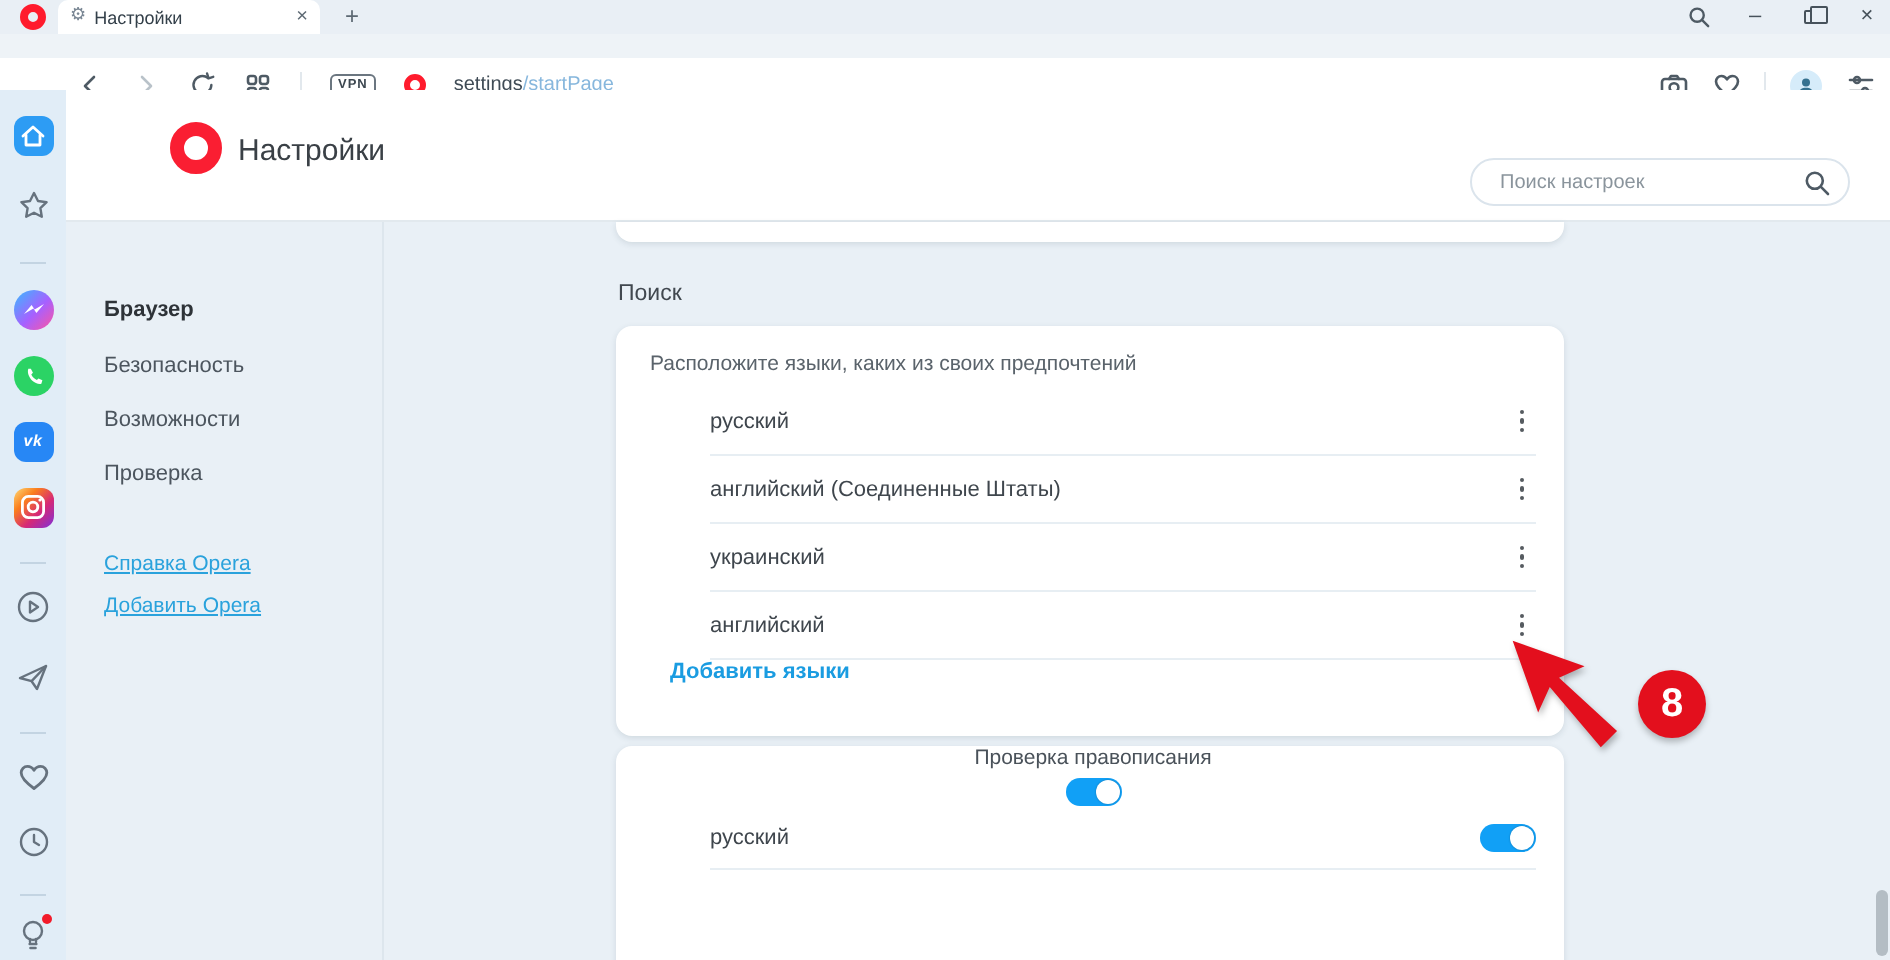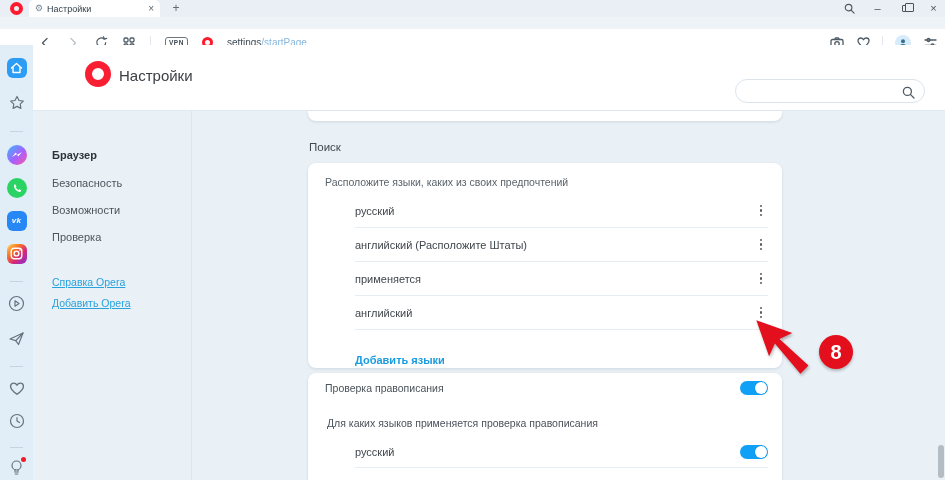--- a/index.html
+++ b/index.html
@@ -67,25 +67,25 @@
   .card { background:#ffffff; border-radius:8px; box-shadow:0 1px 3px rgba(40,60,80,.13); }
   .card-partial { position:absolute; left:0; top:0; width:474px; height:10px; border-radius:0 0 8px 8px; }
   .sec-heading { position:absolute; left:1px; top:30px; font-size:11.5px; color:#41484f; }
   .card-lang { position:absolute; left:0; top:52px; width:474px; height:205px; }
   .card-desc { padding:13px 16px 6px 17px; font-size:10.5px; color:#5a636b; }
   .lang-rows { margin-left:47px; margin-right:14px; }
   .lang-row { height:34px; display:flex; align-items:center; justify-content:space-between; border-bottom:1px solid #e7eef3; }
   .lang-name { font-size:11px; color:#3f464d; }
   .dots { display:flex; flex-direction:column; gap:2px; padding:4px 6px; cursor:pointer; }
   .dots i { width:2.5px; height:2.5px; border-radius:50%; background:#565b60; }
-  .add-row { height:36px; display:flex; align-items:flex-end; padding-left:47px; }
+  .add-row { height:36px; display:flex; align-items:flex-start; padding-left:27px; }
   .add-label { font-size:11px; font-weight:bold; color:#1a9ce1; cursor:pointer; }
 
   .card-spell { position:absolute; left:0; top:262px; width:474px; height:170px; border-radius:8px; }
-  .spell-row1 { height:30px; display:flex; align-items:center; justify-content:space-between; padding:0 14px 0 17px; }
+  .spell-row1 { height:30px; display:flex; align-items:center; justify-content:space-between; padding:0 14px 0 17px;flex-direction:column; }
   .spell-label { font-size:10.5px; color:#4a525a; }
   .spell-sub { height:33px; display:flex; align-items:center; padding:6px 0 0 19px; font-size:10.5px; color:#4a525a; }
   .spell-row2 { height:32px; margin-left:47px; margin-right:14px; display:flex; align-items:center; justify-content:space-between; border-bottom:1px solid #e7eef3; }
 
   .toggle { width:28px; height:14px; border-radius:7px; background:#11a0f6; position:relative; cursor:pointer; flex:none; }
   .toggle .knob { position:absolute; right:1px; top:1px; width:12px; height:12px; border-radius:50%; background:#fff; box-shadow:0 0 1px rgba(0,0,0,.3); }
 
   .scrollthumb { position:absolute; right:1px; top:445px; width:6px; height:33px; background:#b4bdc4; border-radius:3px; }
 
   
@@ -263,20 +263,21 @@
           <path d="M6 10.5 L6 12 M9 10.5 L9 12" class="stk-grey"></path>
         </svg>
       <span class="bulb-dot"></span>
     </div>
   </div>
 
   <div class="page-header">
     <div class="ph-logo"></div>
     <div class="ph-title">Настройки</div>
     <div class="searchpill">
+      <input type="text" placeholder="Поиск настроек" style="">
       <span class="mag">
         <svg width="13" height="13" viewBox="0 0 13 13">
             <circle cx="5.4" cy="5.4" r="4" class="stk"></circle>
             <path d="M8.6 8.6 L12 12" class="stk"></path>
           </svg>
       </span>
     </div>
   </div>
 
   <div class="page-bg">
@@ -298,29 +299,29 @@
         <div class="lang-rows">
           <div class="lang-row">
             <span class="lang-name">русский</span>
             <span class="dots">
                 <i></i>
                 <i></i>
                 <i></i>
               </span>
           </div>
           <div class="lang-row">
-            <span class="lang-name">английский (Расположите Штаты)</span>
+            <span class="lang-name">английский (Соединенные Штаты)</span>
             <span class="dots">
                 <i></i>
                 <i></i>
                 <i></i>
               </span>
           </div>
           <div class="lang-row">
-            <span class="lang-name">применяется</span>
+            <span class="lang-name">украинский</span>
             <span class="dots">
                 <i></i>
                 <i></i>
                 <i></i>
               </span>
           </div>
           <div class="lang-row">
             <span class="lang-name">английский</span>
             <span class="dots">
                 <i></i>
@@ -334,21 +335,20 @@
         </div>
       </div>
 
       <div class="card card-spell">
         <div class="spell-row1">
           <span class="spell-label">Проверка правописания</span>
           <span class="toggle on">
               <span class="knob"></span>
             </span>
         </div>
-        <div class="spell-sub">Для каких языков применяется проверка правописания</div>
         <div class="spell-row2">
           <span class="lang-name">русский</span>
           <span class="toggle on">
               <span class="knob"></span>
             </span>
         </div>
       </div>
     </div>
   </div>
 

